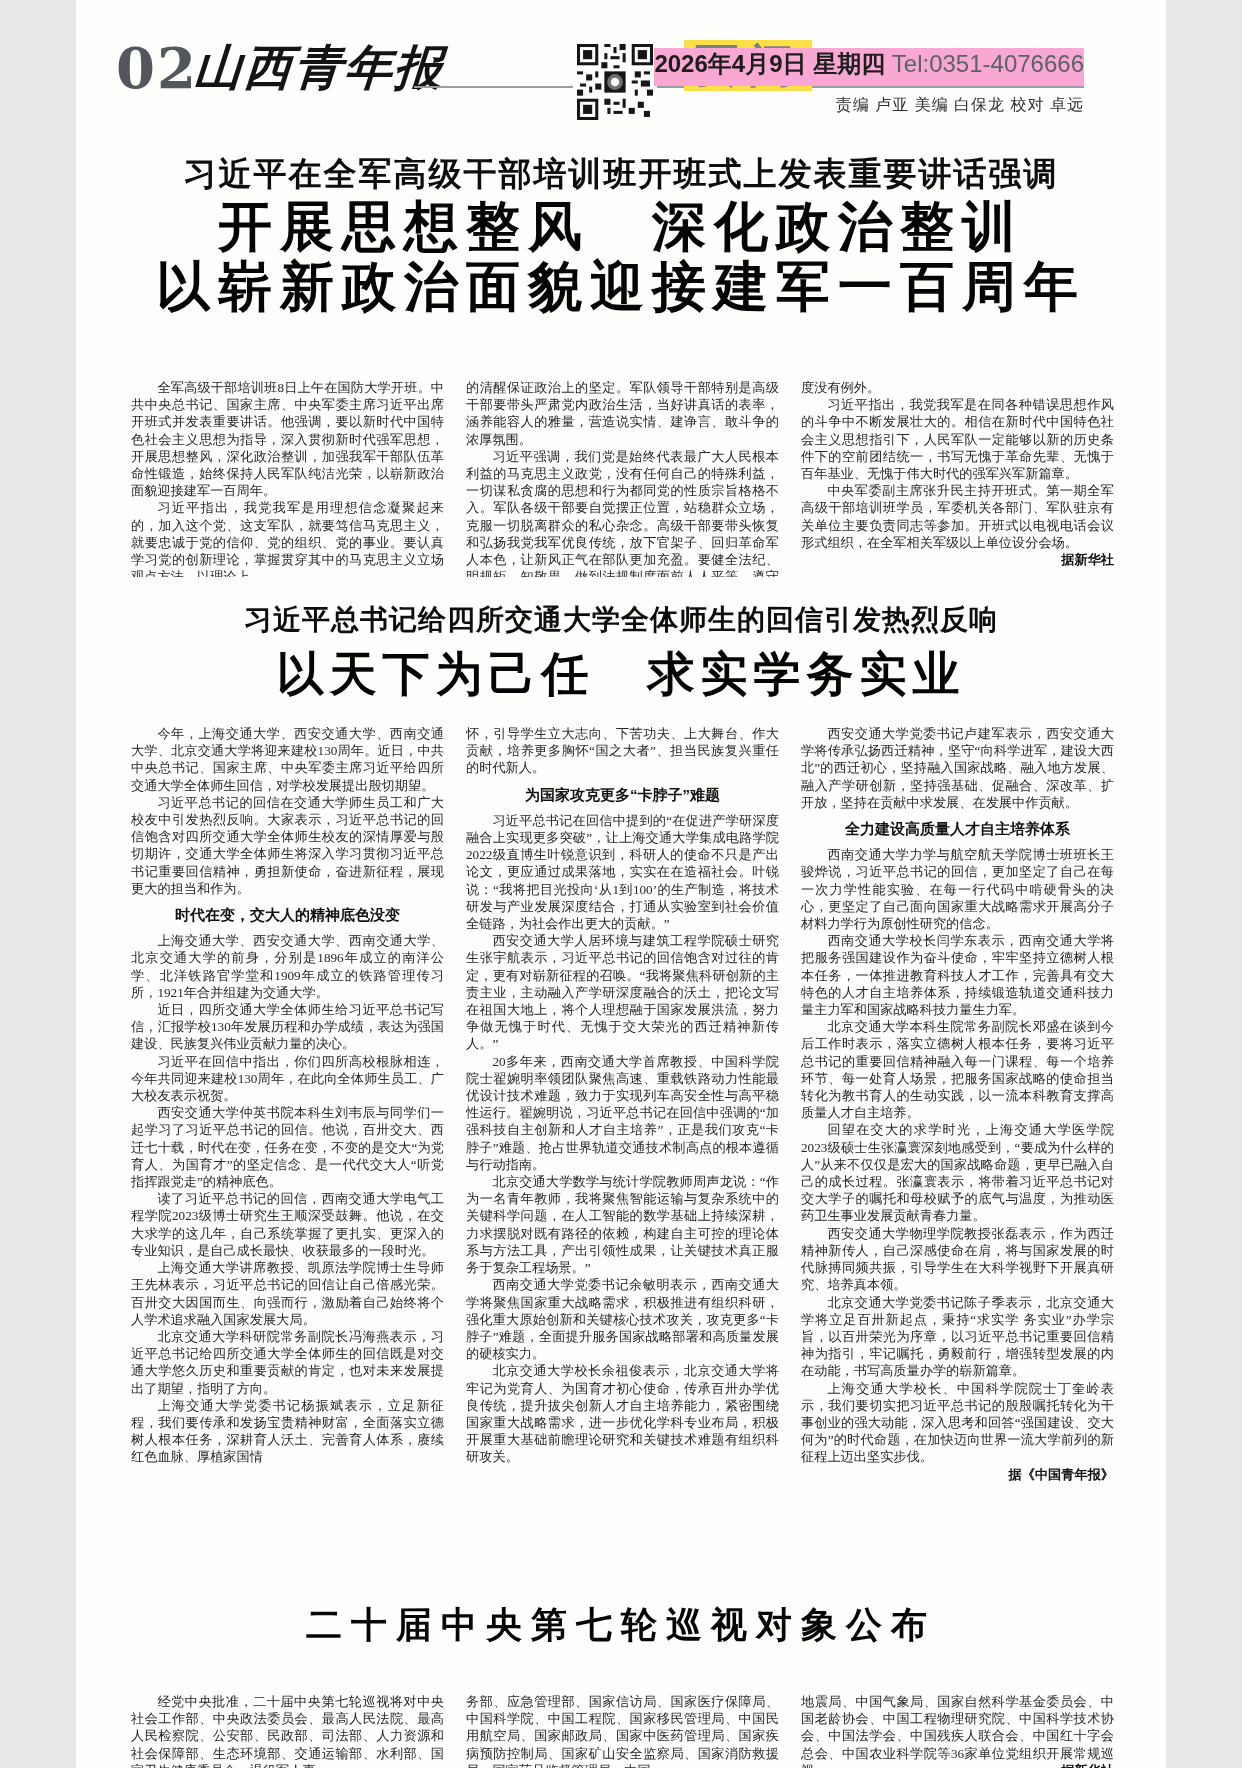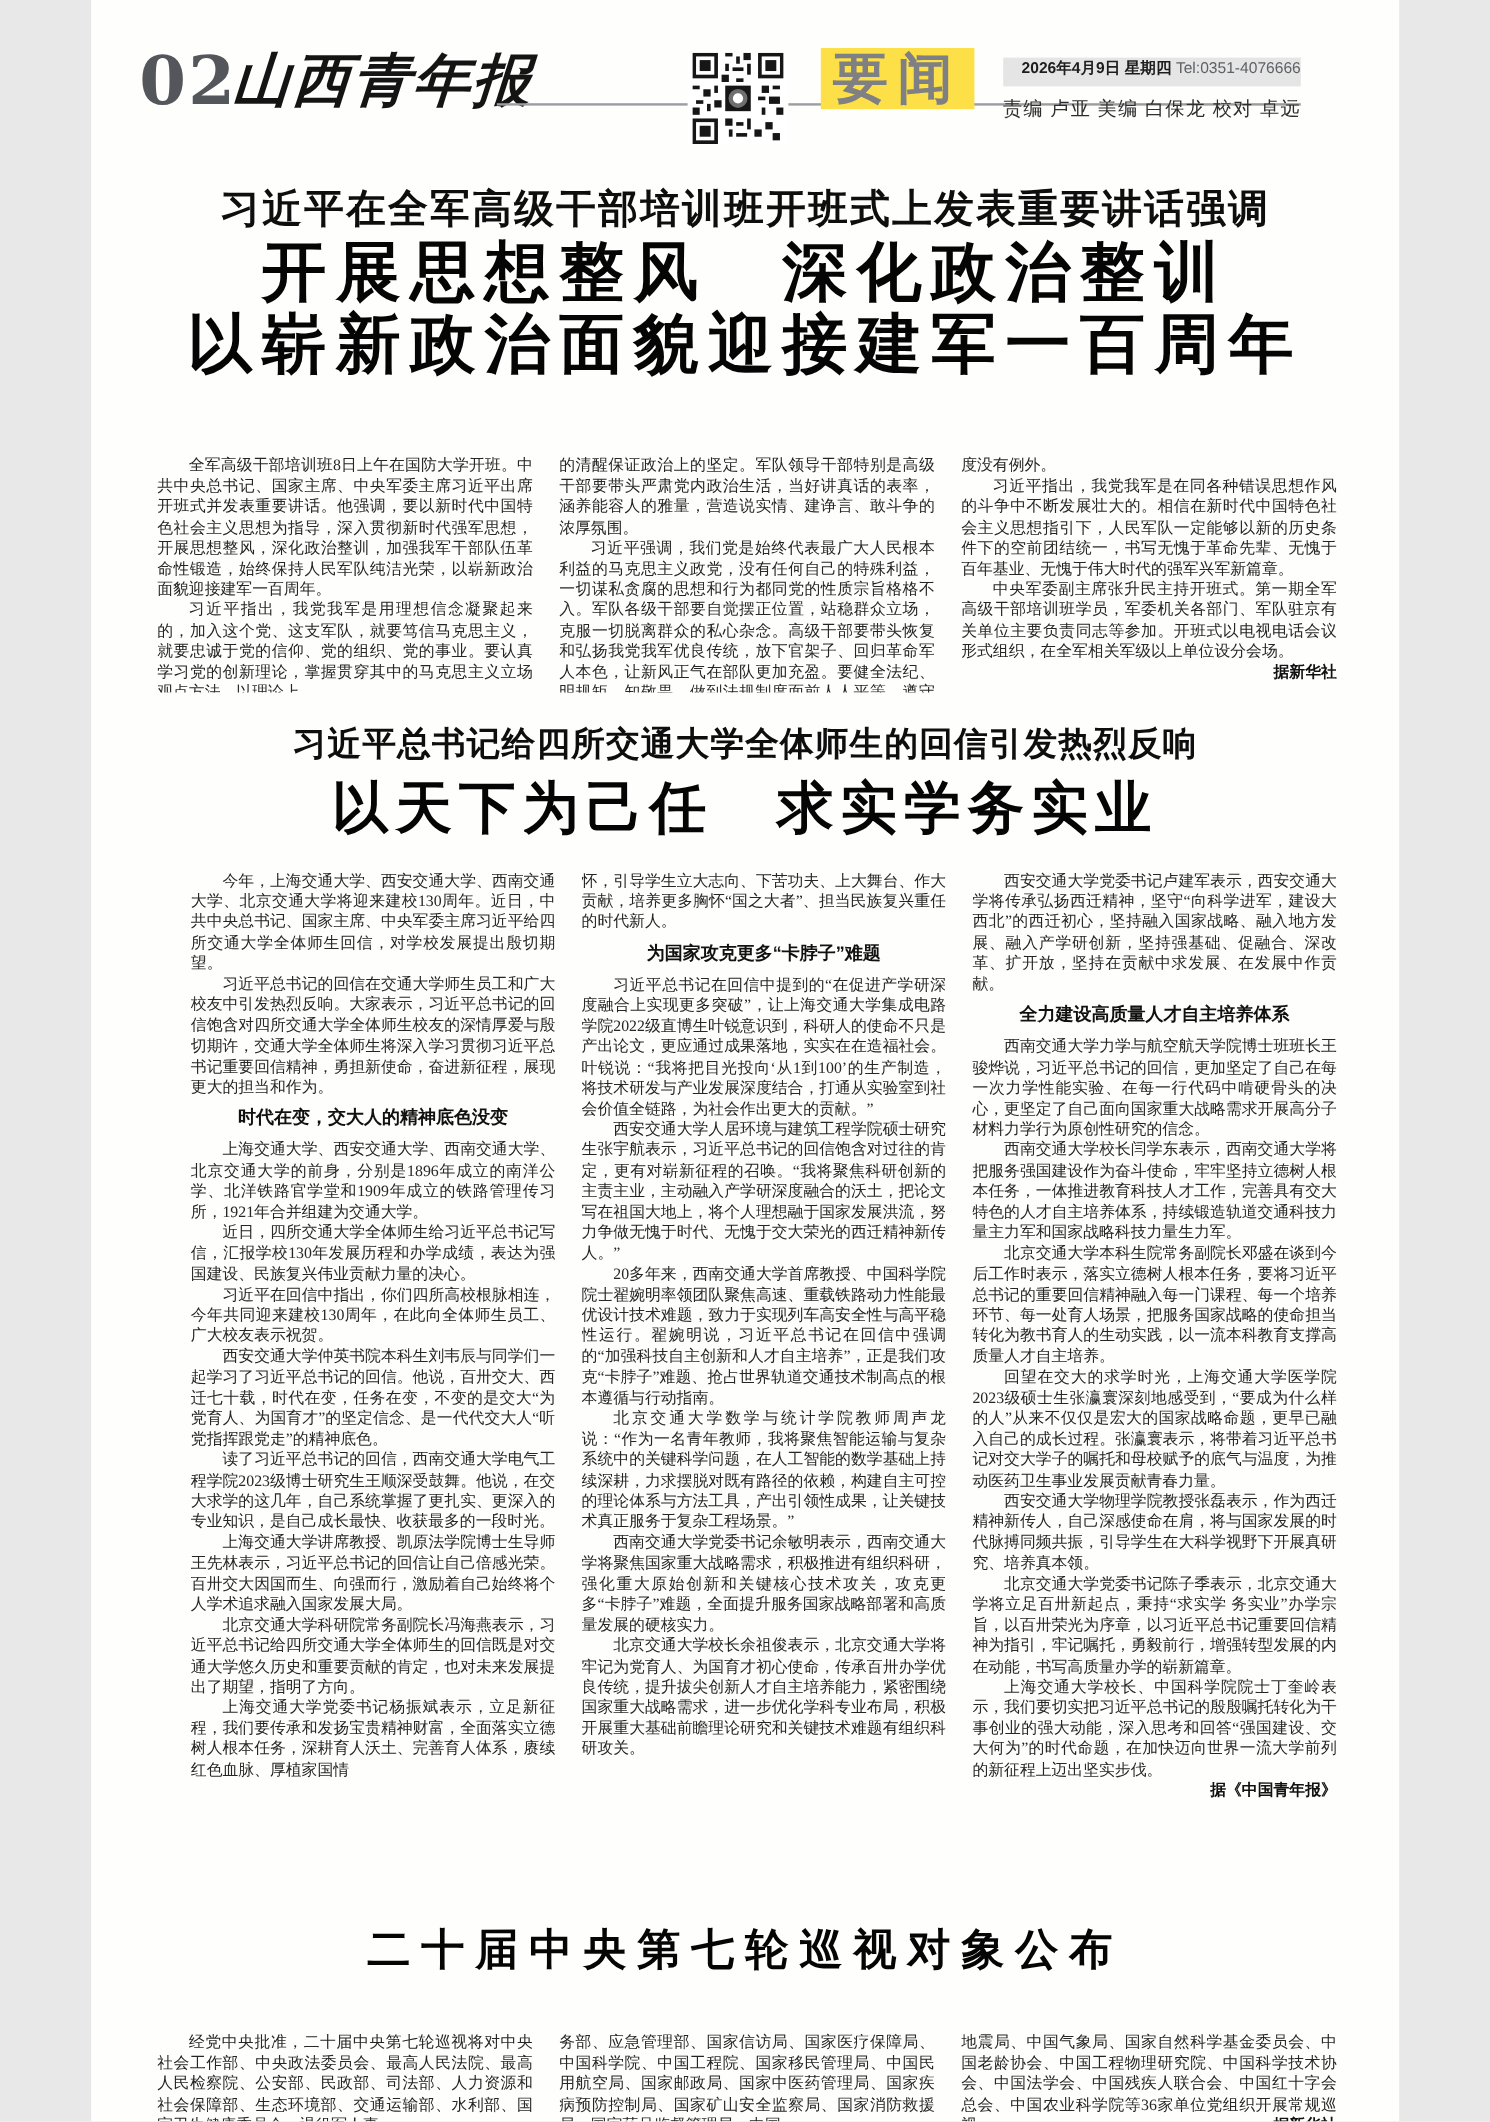--- a/index.html
+++ b/index.html
@@ -27,21 +27,21 @@
   .header-rule{position:absolute;left:338px;right:82px;top:86px;height:2px;background:#9b9da0;}
   .qr-box{position:absolute;left:497px;top:44px;width:76px;height:76px;background:#fff;padding:0 4px;}
   .section-title{
     position:absolute;left:608px;top:40px;
     font-family:"Liberation Sans","DejaVu Sans",sans-serif;font-weight:bold;
     font-size:46px;line-height:1.1;color:#7e8083;letter-spacing:8px;
     background:#fde047;padding:0 10px;
   }
   .header-right{position:absolute;right:82px;top:48px;text-align:right;
     font-family:"Liberation Sans","DejaVu Sans",sans-serif;}
-  .dateline-row{font-size:13px;font-weight:bold;color:#1d1d1d;background:#e5e5e5;padding-bottom:6px;}
+  .dateline-row{font-size:24px;font-weight:bold;color:#1d1d1d;background:#f9a8d4;padding-bottom:6px;}
   .dateline-row .tel{font-weight:normal;color:#5e6165;}
   .editors-row{font-size:16px;color:#2e2e2e;margin-top:9px;letter-spacing:1px;}
   
   .kicker{ text-align:center;font-weight:bold;color:#0e0e0e; }
   .big-title{ text-align:center;font-weight:900;color:#050505; }
   .cols{display:flex;gap:22px;padding:0 52px 0 55px;}
   .col{flex:1;font-size:13.2px;line-height:17.2px;text-align:justify;overflow:hidden;}
   .col p{margin:0;text-indent:2em;}
   .col p.cont{text-indent:0;}
   .subhead{
@@ -50,21 +50,21 @@
     text-align:center;margin:9px 0;
   }
   .credit{text-align:right;font-weight:bold;color:#111;}
   
   .a1-kicker{margin-top:24px;font-family:"Liberation Sans","DejaVu Sans",sans-serif;font-size:33px;letter-spacing:2px;}
   .a1-title{font-size:54px;line-height:60px;letter-spacing:8px;}
   .a1-body{margin-top:62px;height:198px;}
   
   .a2-kicker{margin-top:24px;font-size:28px;letter-spacing:1px;}
   .a2-title{margin-top:8px;font-size:47px;line-height:54px;letter-spacing:6px;}
-  .a2-body{margin-top:24px;height:820px;margin-left:28px;}
+  .a2-body{margin-top:24px;height:820px;}
   
   .a3-title{margin-top:52px;font-size:36px;line-height:56px;letter-spacing:9px;}
   .a3-body{margin-top:40px;height:112px;}
 </style>
 </head>
 <body>
 
 <div class="page">
 
   <div class="masthead-bar">

